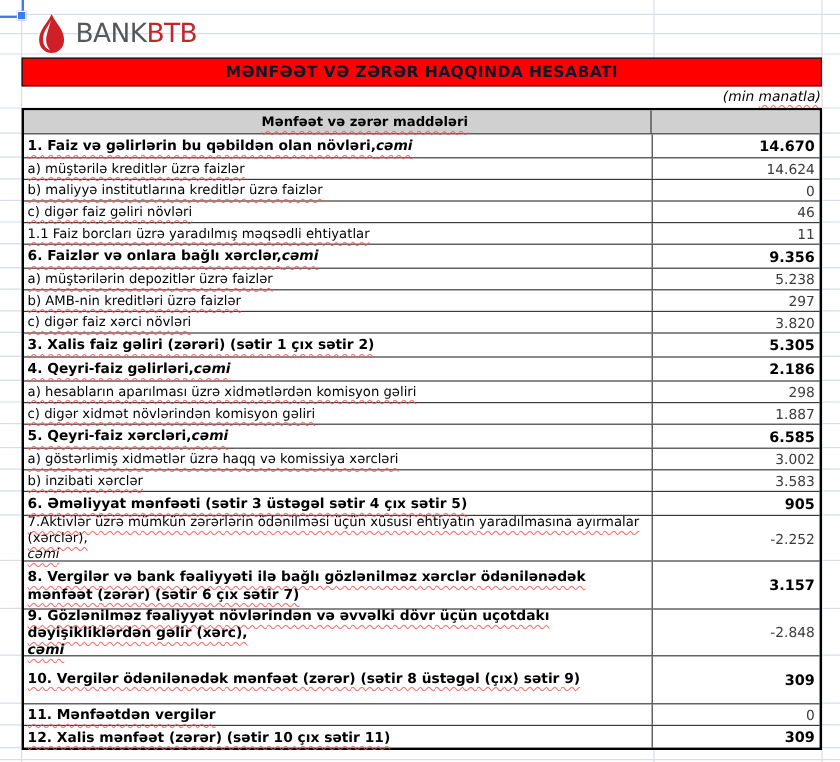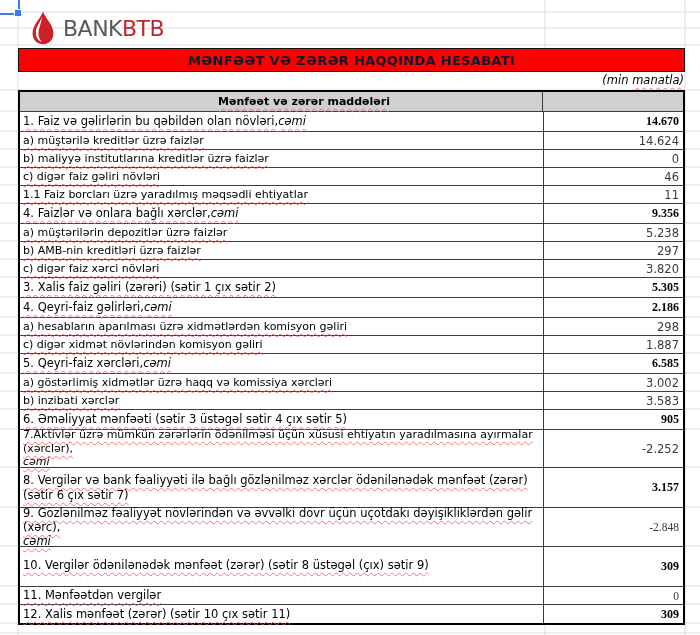--- a/index.html
+++ b/index.html
@@ -32,22 +32,22 @@
   .tbl{position:absolute;left:18px;top:90px;width:667px;box-sizing:border-box;border:2px solid #000;background:#fff;}
   .row{display:flex;border-top:1px solid #3c3c3c;box-sizing:border-box;}
   .row:first-child{border-top:none;}
   .thead{background:#d0d0d0;height:19px;}
   .th{flex:1;display:flex;align-items:center;justify-content:center;font-weight:bold;font-size:11px;padding-left:46px;}
   .thv{width:140px;border-left:1.5px solid #3c3c3c;}
   .lc{flex:1;display:flex;align-items:center;padding:0 2px 0 3px;font-size:11px;line-height:1.22;flex-wrap:wrap;align-content:center;}
   .vc{width:140px;border-left:1.5px solid #3c3c3c;box-sizing:border-box;display:flex;align-items:center;
       justify-content:flex-end;padding-right:4px;font-size:11.5px;color:#3a3a3a;}
   .h18{height:18px;} .h19{height:19px;} .h20{height:20px;} .h38{height:38px;} .h39{height:39px;} .h40{height:40px;}
-  .b .lc{font-weight:normal;font-size:11.5px;}
-  .b .vc{font-weight:bold;color:#000;font-size:12px;font-family:Liberation Serif, serif;}
+  .b .lc{font-weight:bold;font-size:11.5px;}
+  .b .vc{font-weight:bold;color:#000;font-size:12px;}
   .vreg .vc{font-weight:normal;color:#3a3a3a;font-size:11.5px;}
   .em-part{font-style:italic;white-space:pre;}
   .tall .lc{align-items:flex-end;padding-bottom:3px;}
 </style>
 </head>
 <body>
 
 <div class="screen">
 
   <svg class="grid" viewBox="0 0 700 635" xmlns="http://www.w3.org/2000/svg">
@@ -149,21 +149,21 @@
     <div class="row h18">
       <div class="lc">
           <span class="sq">1.1 Faiz borcları üzrə yaradılmış məqsədli ehtiyatlar</span>
         </div>
       <div class="vc">
           <span>11</span>
         </div>
     </div>
     <div class="row h20 b">
       <div class="lc">
-          <span class="sq">4. Faizlər və onlara bağlı xərclər, </span>
+          <span class="sq">6. Faizlər və onlara bağlı xərclər, </span>
           <span class="em-part sq">cəmi</span>
         </div>
       <div class="vc">
           <span>9.356</span>
         </div>
     </div>
     <div class="row h18">
       <div class="lc">
           <span class="sq">a) müştərilərin depozitlər üzrə faizlər</span>
         </div>

